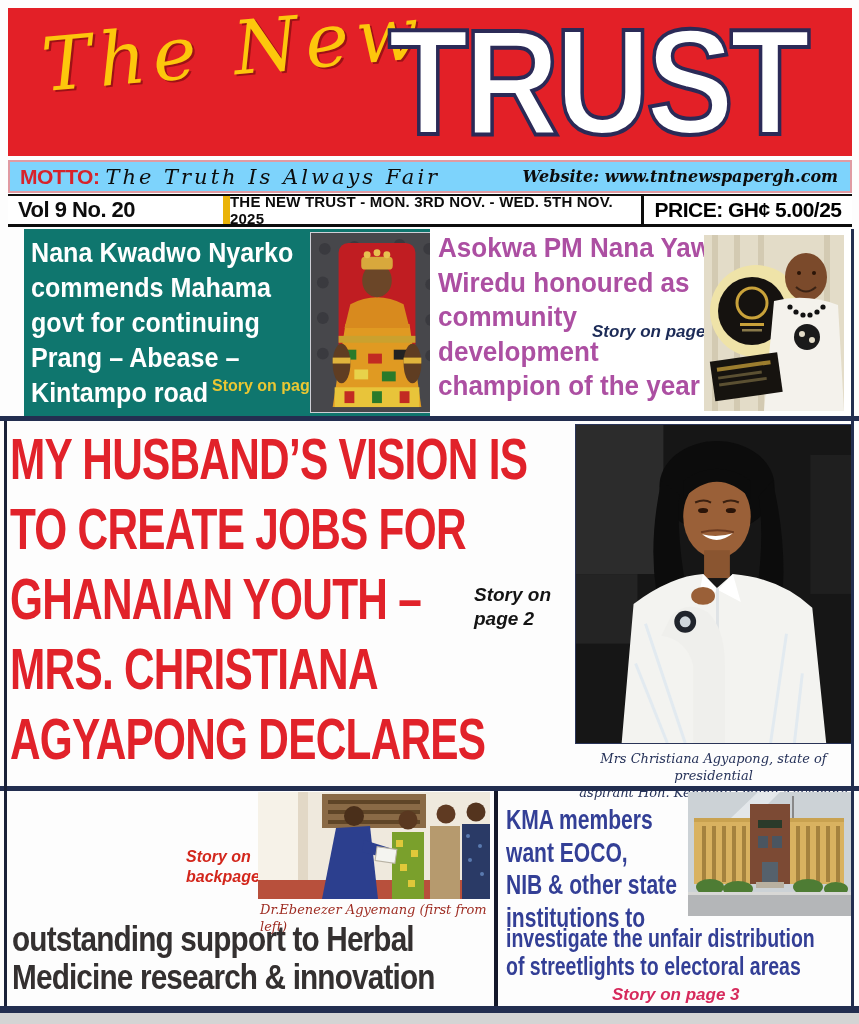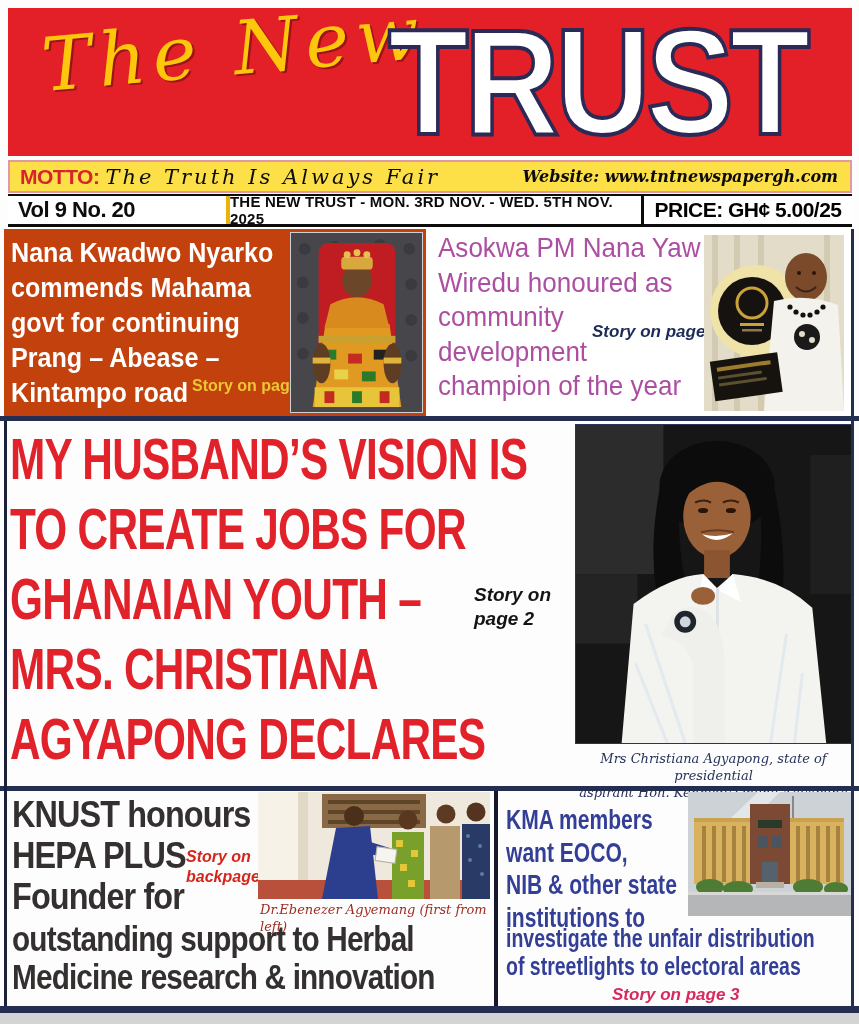--- a/index.html
+++ b/index.html
@@ -22,49 +22,49 @@
     font-size:150px; line-height:148px; font-weight:bold; color:#ffffff;
     letter-spacing:-5px; white-space:nowrap;
     transform:scaleX(0.88); transform-origin:0 0;
     -webkit-text-stroke:4px #2b2a57;
     text-shadow:0 0 1px #2b2a57;
   }
 
   
   .motto-bar {
     position:absolute; left:8px; top:160px; width:844px; height:33px;
-    background:#fde047; border:2px solid #e09aa2; box-sizing:border-box;
+    background:#7dd3fc; border:2px solid #e09aa2; box-sizing:border-box;
     display:flex; align-items:center;
   }
   .motto-label { color:#d7232b; font-weight:900; font-size:21px; margin-left:10px; letter-spacing:-0.5px; }
   .motto-text {
     font-family:"DejaVu Serif", serif; font-style:italic; font-size:21px;
     color:#0c0c0c; margin-left:6px; letter-spacing:3px; white-space:nowrap;
   }
   .website-wrap { margin-left:auto; margin-right:12px; font-family:"DejaVu Serif", serif; font-style:italic; font-weight:bold; font-size:16px; color:#0c0c0c; white-space:nowrap; }
 
   
   .info-bar {
     position:absolute; left:8px; top:194px; width:844px; height:33px; box-sizing:border-box;
     border-top:2px solid #0c0c0c; border-bottom:3px solid #0c0c0c;
     background:#fff; display:flex; align-items:stretch;
   }
-  .info-vol { width:222px; box-sizing:border-box; display:flex; align-items:center; padding-left:10px; font-weight:900; font-size:22px; letter-spacing:-0.5px; border-right:4px solid #eab308; color:#0c0c0c; }
+  .info-vol { width:222px; box-sizing:border-box; display:flex; align-items:center; padding-left:10px; font-weight:900; font-size:22px; letter-spacing:-0.5px; border-right:7px solid #eab308; color:#0c0c0c; }
   .info-edition { flex:1; display:flex; align-items:center; justify-content:center; font-weight:800; font-size:15px; border-right:3px solid #0c0c0c; color:#0c0c0c; letter-spacing:0.2px; }
   .info-price { width:208px; display:flex; align-items:center; justify-content:center; font-weight:900; font-size:21px; color:#000000; letter-spacing:-0.5px; }
 
   
-  .story-tl { position:absolute; left:4px; top:229px; width:422px; height:187px; background:#c2410c; }
+  .story-tl { position:absolute; left:24px; top:229px; width:422px; height:187px; background:#0f766e; }
   .tl-headline { position:absolute; left:7px; top:7px; color:#ffffff; font-weight:bold; font-size:27px; line-height:35px; }
   .hl-line { display:block; white-space:nowrap; transform:scaleX(0.93); transform-origin:0 0; }
   .tl-ref { position:absolute; left:188px; top:148px; color:#eac733; font-weight:bold; font-size:16px; white-space:nowrap; }
   .photo-chief { position:absolute; right:3px; top:3px; width:133px; height:181px; border:1px solid #cfcfd6; box-sizing:border-box; }
 
   .story-tr { position:absolute; left:430px; top:229px; width:422px; height:187px; background:#ffffff; }
-  .tr-headline { position:absolute; left:8px; top:2px; color:#ac4fa2; font-weight:normal; font-size:28px; line-height:34.5px; }
+  .tr-headline { position:absolute; left:8px; top:2px; color:#ac4fa2; font-weight:bold; font-size:28px; line-height:34.5px; }
   .tr-ref { position:absolute; left:162px; top:93px; color:#1c2b57; font-weight:bold; font-style:italic; font-size:17px; white-space:nowrap; }
   .photo-award { position:absolute; right:8px; top:6px; width:140px; height:176px; }
 
   .divider-h1 { position:absolute; left:0; top:416px; width:859px; height:5px; background:#232e50; }
 
   
   .main-headline { position:absolute; left:10px; top:424px; }
   .main-line {
     display:block; white-space:nowrap; color:#e1222a; font-weight:900;
     font-size:58px; line-height:70px; letter-spacing:-1px;
@@ -263,25 +263,20 @@
   <div class="main-caption">
     <span>Mrs Christiana Agyapong, state of presidential</span>
     <span>aspirant Hon. Kennedy Ohene Agyapong</span>
   </div>
 
   <div class="divider-h2"></div>
   <div class="edge-left"></div>
   <div class="edge-right"></div>
   <div class="divider-v"></div>
 
-  <div class="bl-headline-narrow">
-    <span class="bl-line-n">KNUST honours</span>
-    <span class="bl-line-n">HEPA PLUS</span>
-    <span class="bl-line-n">Founder for</span>
-  </div>
   <div class="bl-ref">
     <span>Story on</span>
     <span>backpage</span>
   </div>
   <svg class="photo-knust" viewBox="0 0 232 107" preserveAspectRatio="none">
     <rect x="0" y="0" width="232" height="107" fill="#efe9dd"></rect>
     <rect x="0" y="0" width="40" height="107" fill="#f6f2e8"></rect>
     <rect x="40" y="0" width="10" height="90" fill="#e2d8c6"></rect>
     <rect x="64" y="2" width="104" height="34" fill="#8a6a46"></rect>
     <rect x="70" y="8" width="92" height="4" fill="#5f4527"></rect>

